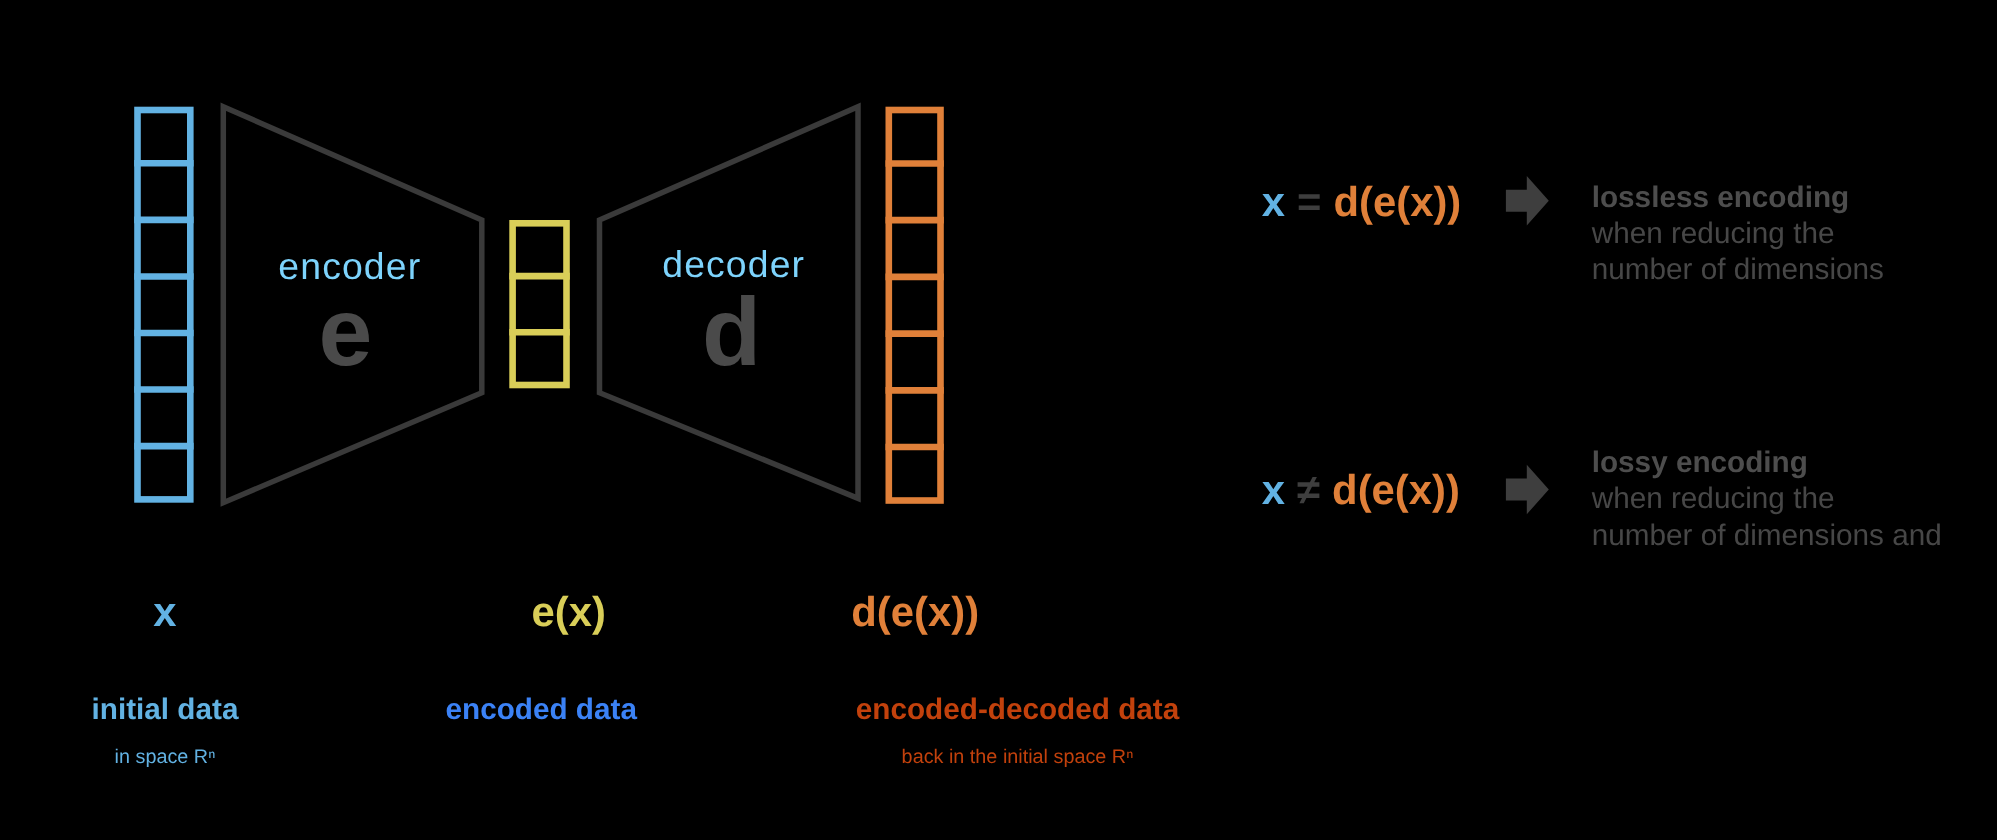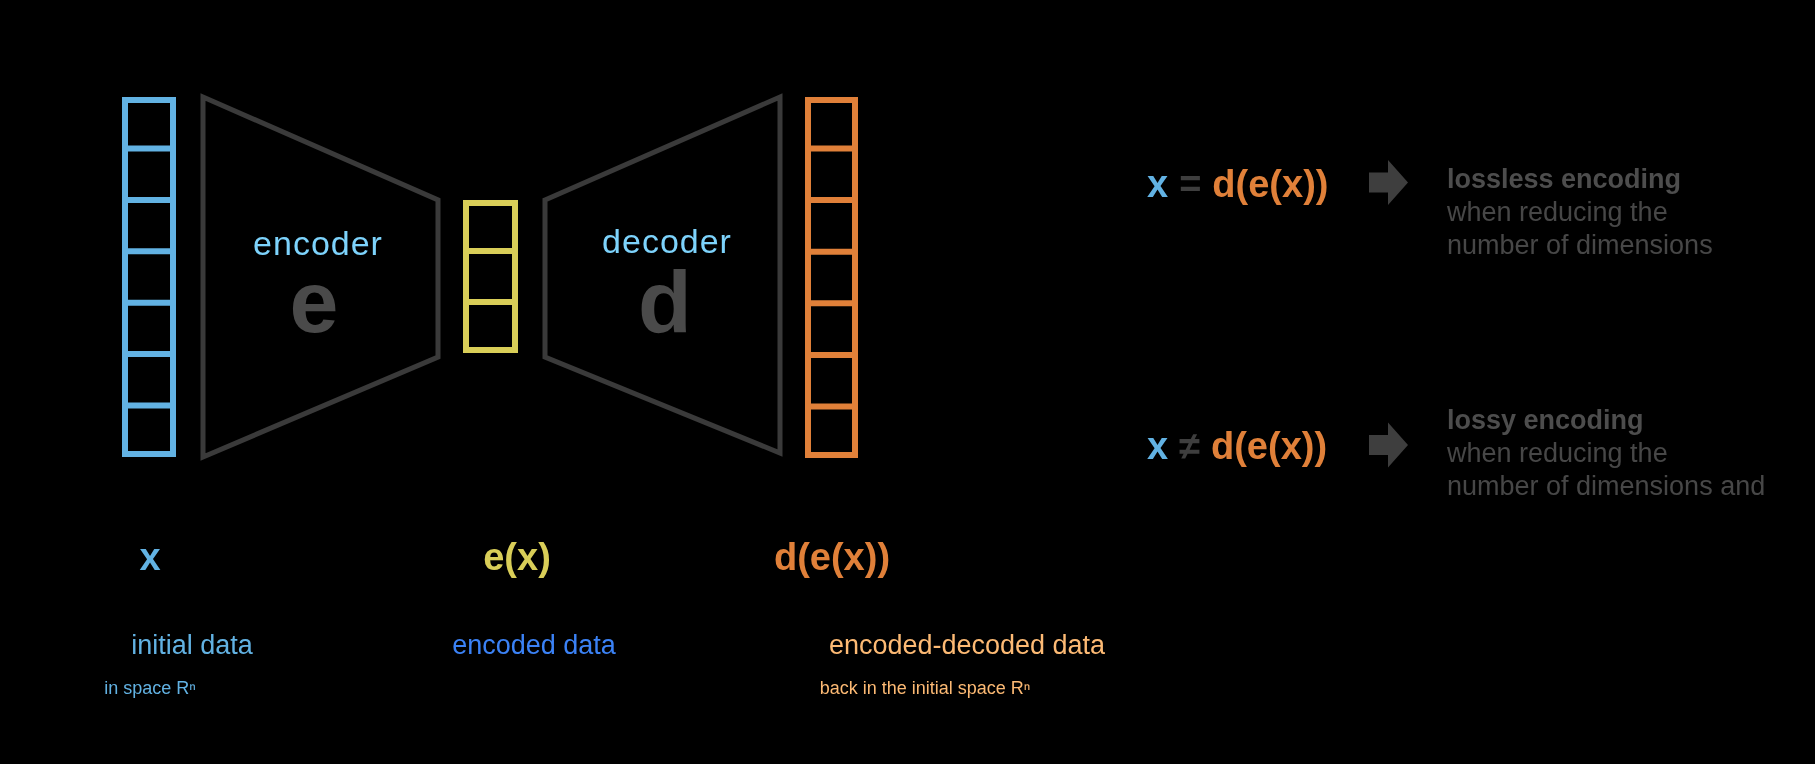--- a/index.html
+++ b/index.html
@@ -48,31 +48,30 @@
     font-size: 38px;
     font-weight: bold;
   }
   .lbl-x   { left: 150px; top: 536px; color: #62B2E3; }
   .lbl-ex  { left: 517px; top: 536px; color: #D9CE58; }
   .lbl-dex { left: 832px; top: 536px; color: #E08039; }
 
   
   .caption-title {
     font-size: 27px;
-    font-weight: normal;
+    font-weight: bold;
     top: 630px;
-    margin-left: 42px;
   }
   .caption-sub {
     font-size: 18px;
     top: 678px;
   }
   .cap-blue   { color: #62B2E3; left: 150px; }
   .cap-yellow { color: #3b82f6; left: 492px; }
-  .cap-orange { color: #fdba74; left: 925px; }
+  .cap-orange { color: #c2410c; left: 925px; }
 
   
   .equation {
     position: absolute;
     left: 1147px;
     display: flex;
     gap: 11px;
     font-size: 38px;
     font-weight: bold;
     line-height: 42px;

